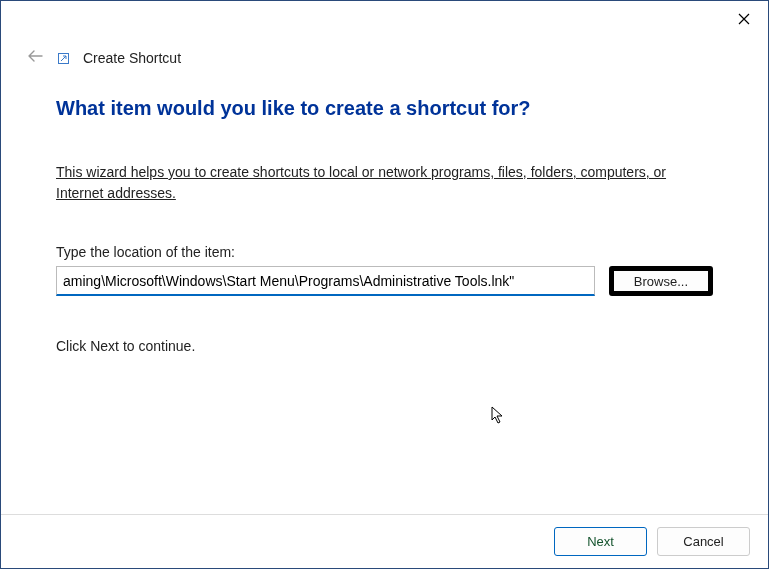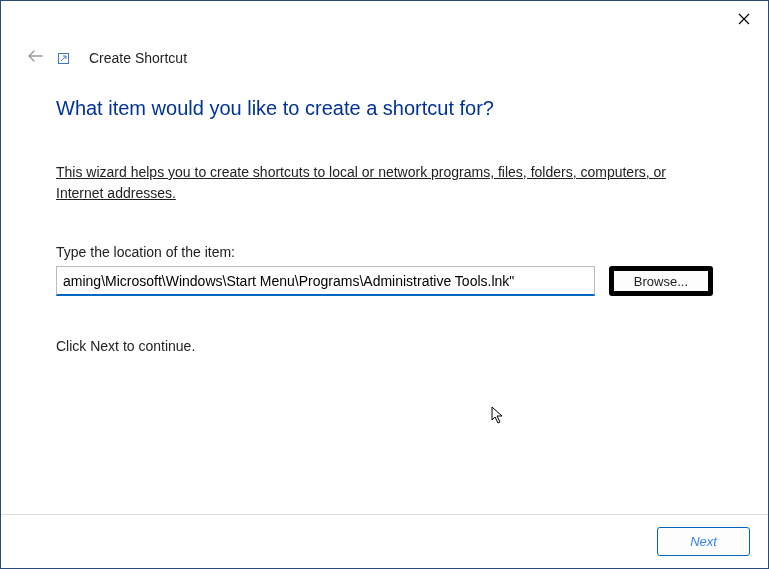--- a/index.html
+++ b/index.html
@@ -54,29 +54,29 @@
       display: flex;
       align-items: center;
       justify-content: center;
       color: #3b7ac9;
       font-size: 10px;
       margin-left: 4px;
     }
     .wizard-title {
       font-size: 14px;
       color: #222;
-      margin-left: 12px;
+      margin-left: 6px;
     }
     .content {
       padding: 30px 55px 0 55px;
     }
     .heading {
       color: #003399;
       font-size: 20px;
-      font-weight: 400;
+      font-weight: 700;
       margin-bottom: 42px;
     }
     .description {
       color: #222;
       font-size: 14px;
       line-height: 1.5;
       margin-bottom: 40px;
       text-decoration: underline;
     }
     .field-label {
@@ -136,22 +136,21 @@
       font-size: 13px;
       font-family: inherit;
       border: 1px solid #ccc;
       border-radius: 3px;
       background: #fdfdfd;
       color: #222;
       cursor: default;
     }
     .footer-btn.primary {
       border: 1.5px solid #0067c0;
-      color: #3b82f6;
-      font-style: italic;
+      color: #14532d;
     }
     .cursor {
       position: absolute;
       left: 490px;
       top: 405px;
       pointer-events: none;
     }
   </style>
 </head>
 <body>
@@ -185,17 +184,18 @@
   <div class="field-label">Type the location of the item:</div>
   <div class="input-row">
     <input type="text" class="location-input" value="aming\Microsoft\Windows\Start Menu\Programs\Administrative Tools.lnk&quot;" style="">
     <button class="browse-btn">Browse...</button>
   </div>
   <p class="continue-text">Click Next to continue.</p>
 </div>
 
 <div class="footer">
   <button class="footer-btn primary">Next</button>
+  <button class="footer-btn">Cancel</button>
 </div>
 
 <svg class="cursor" width="16" height="20" viewBox="0 0 16 20">
   <path d="M1 1 L1 14 L4 11 L7 17 L9 16 L6 10 L11 10 Z" fill="#fff" stroke="#000" stroke-width="1"></path>
 </svg>
 
 </body></html>

